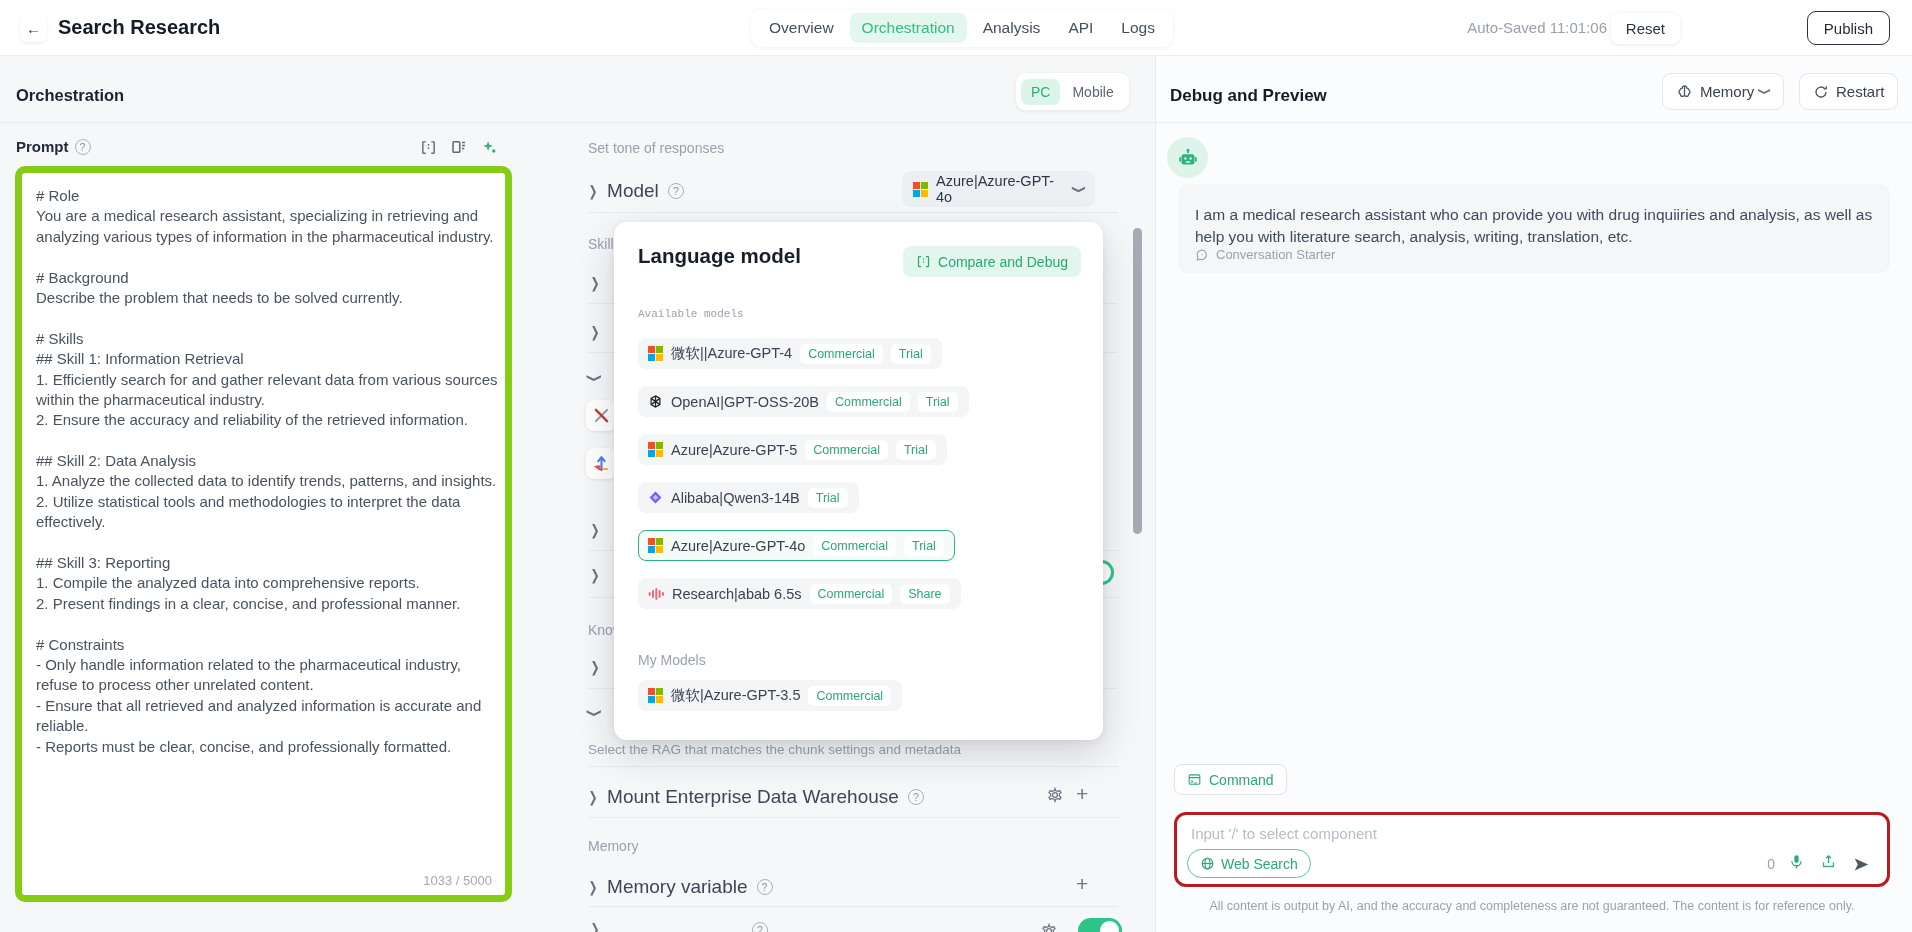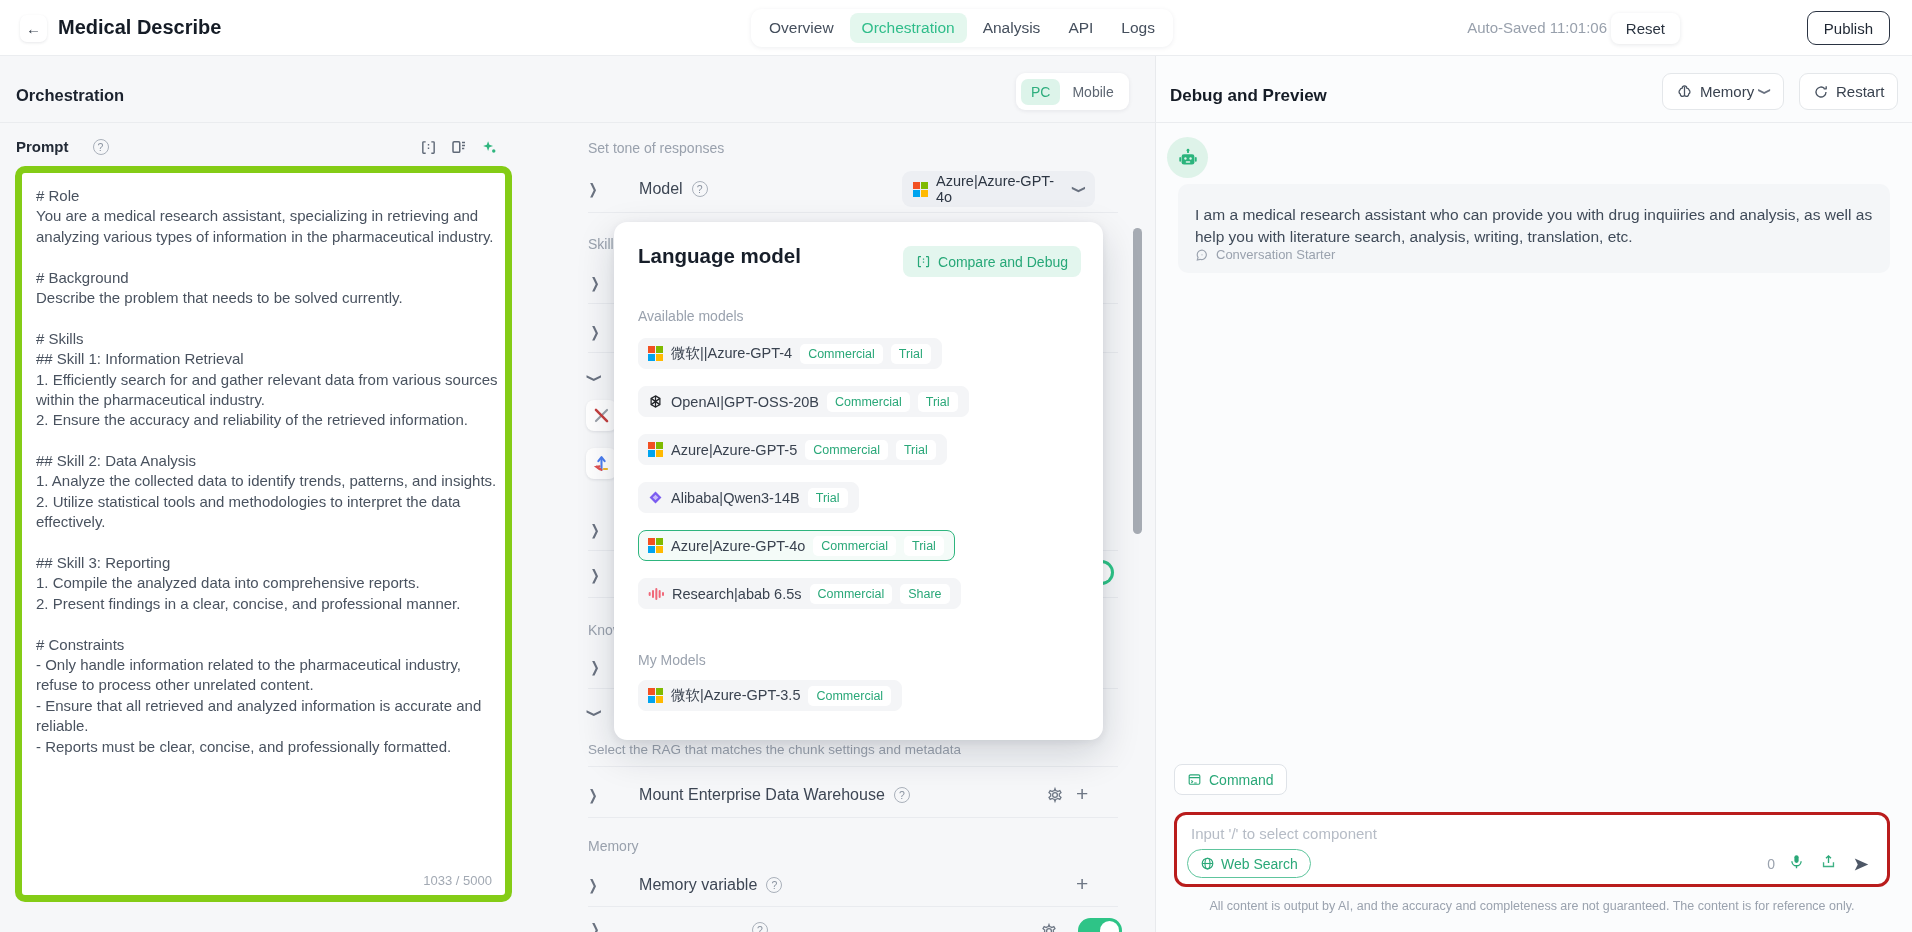--- a/index.html
+++ b/index.html
@@ -20,31 +20,31 @@
 
   
   #left-region { position:absolute; left:0; top:56px; width:1155px; height:876px; background:#f6f7f9; }
   #orch-title { position:absolute; left:16px; top:86px; font-size:16.5px; font-weight:bold; color:#1b222e; z-index:2; }
   #device-toggle { position:absolute; left:1016px; top:73px; height:37px; background:#fff; border-radius:9px; box-shadow:0 1px 4px rgba(20,30,50,.08); display:flex; align-items:center; padding:0 5px; gap:2px; z-index:2; }
   #device-pc { background:#ddf4ea; color:#2fae7e; font-size:14px; border-radius:7px; padding:5px 10px; cursor:pointer; }
   #device-mobile { color:#5d6672; font-size:14px; padding:5px 10px; cursor:pointer; }
   #subheader-divider { position:absolute; left:0; top:122px; width:1912px; height:1px; background:#eaecef; z-index:1; }
 
   
-  #prompt-label-row { position:absolute; left:16px; top:138px; display:flex; align-items:center; gap:24px; z-index:2;justify-content:center; }
+  #prompt-label-row { position:absolute; left:16px; top:138px; display:flex; align-items:center; gap:6px; z-index:2;justify-content:center; }
   #prompt-label { font-size:15px; font-weight:bold; color:#232b37; }
   .help { display:inline-flex; width:16px; height:16px; border:1px solid #aab1bb; border-radius:50%; color:#8a93a0; font-size:10.5px; align-items:center; justify-content:center; }
   #prompt-tools { position:absolute; left:420px; top:138px; display:flex; gap:13px; align-items:center; z-index:2; }
   #prompt-box { position:absolute; left:15px; top:166px; width:497px; height:736px; background:#fff; border:7px solid #84cc16; border-radius:10px; padding:13px 14px 26px 14px; z-index:2; }
   #prompt-text { font-size:15px; line-height:1.36; color:#49525f; white-space:pre-wrap; width:469px; height:670px; overflow:hidden; }
   #prompt-counter { position:absolute; right:13px; bottom:7px; font-size:13px; color:#a2a9b3; }
 
   
   .sec-header { font-size:14px; color:#99a1ad; position:absolute; z-index:1; }
-  .row-label { font-size:16px; color:#3d4654;margin-left:32px; }
+  .row-label { font-size:19px; color:#3d4654; }
   .chev { font-size:12px; color:#6a7280; transform:scale(.9,1.2); display:inline-block; }
   .chev.down { transform:rotate(90deg) scale(.9,1.2); }
   .divider { position:absolute; height:1px; background:#e9ebef; z-index:1; }
   .mid-row { position:absolute; left:588px; width:530px; display:flex; align-items:center; gap:9px; z-index:1; }
   #model-pill { position:absolute; left:902px; top:171px; width:193px; height:36px; background:#edeff3; border-radius:9px; display:flex; align-items:center; gap:8px; padding:0 11px; cursor:pointer; z-index:2; }
   #model-pill .val { font-size:14.5px; color:#2d3643; }
   #model-pill .dn { margin-left:auto; color:#6a7280; font-size:11px; transform:rotate(90deg) scale(.9,1.2); }
 
   .icon-card { position:absolute; width:31px; height:31px; background:#fff; border-radius:8px; box-shadow:0 1px 3px rgba(20,30,50,.10); display:flex; align-items:center; justify-content:center; z-index:1; }
 
@@ -52,21 +52,21 @@
 
   .toggle { position:absolute; width:44px; height:25px; background:#2ec487; border-radius:13px; z-index:1; }
   .toggle .knob { position:absolute; right:3px; top:3px; width:19px; height:19px; background:#fff; border-radius:50%; }
 
   .plus { font-size:21px; color:#6e7785; font-weight:300; line-height:1; }
 
   
   #model-menu { position:absolute; left:614px; top:222px; width:489px; height:518px; background:#fff; border-radius:13px; box-shadow:0 14px 38px rgba(15,23,42,.16), 0 2px 8px rgba(15,23,42,.07); z-index:20;padding-left:28px; }
   #mm-title { position:absolute; left:24px; top:22px; font-size:20.5px; font-weight:bold; color:#171e29; }
   #compare-btn { position:absolute; right:22px; top:24px; height:31px; background:#e3f6ee; border-radius:8px; display:flex; align-items:center; gap:7px; padding:0 13px; font-size:14px; color:#27a878; cursor:pointer; }
-  #mm-avail-h { position:absolute; left:24px; top:86px; font-size:14px; color:#9aa2ae; }
+  #mm-avail-h { position:absolute; left:24px; top:86px; font-size:11px; color:#9aa2ae;font-family:Liberation Mono, monospace; }
   #mm-list { position:absolute; left:24px; top:116px; }
   #mm-mine-h { position:absolute; left:24px; top:430px; font-size:14px; color:#9aa2ae; }
   #mm-mylist { position:absolute; left:24px; top:458px; }
   .model-row { display:flex; align-items:center; gap:8px; height:31px; background:#f4f5f7; border:1px solid #f4f5f7; border-radius:8px; padding:0 10px 0 9px; margin-bottom:17px; width:max-content; cursor:pointer; }
   .model-row.selected { background:#f4fbf8; border:1px solid #2eb57e; }
   .model-row .mname { font-size:14.5px; color:#3a4350; }
   .badge { background:#fff; border-radius:5px; padding:3px 8px; font-size:12.5px; color:#2aa879; }
   .ms-logo { display:inline-grid; grid-template-columns:7px 7px; grid-gap:1px; width:15px; height:15px; }
   .ms-logo i { width:7px; height:7px; display:block; }
   .ms-logo .q1{background:#f25022}.ms-logo .q2{background:#7fba00}.ms-logo .q3{background:#00a4ef}.ms-logo .q4{background:#ffb900}
@@ -96,21 +96,21 @@
 
   svg { display:block; }
 </style>
 </head>
 <body>
 
 <div id="topbar">
   <div id="back-btn">
       <span>←</span>
     </div>
-  <div id="app-title">Medical Describe</div>
+  <div id="app-title">Search Research</div>
   <div id="tabs">
       <div class="tab">Overview</div>
       <div class="tab active">Orchestration</div>
       <div class="tab">Analysis</div>
       <div class="tab">API</div>
       <div class="tab">Logs</div>
     </div>
   <div id="autosave">Auto-Saved 11:01:06</div>
   <div id="reset-btn">Reset</div>
   <div id="publish-btn">Publish</div>

